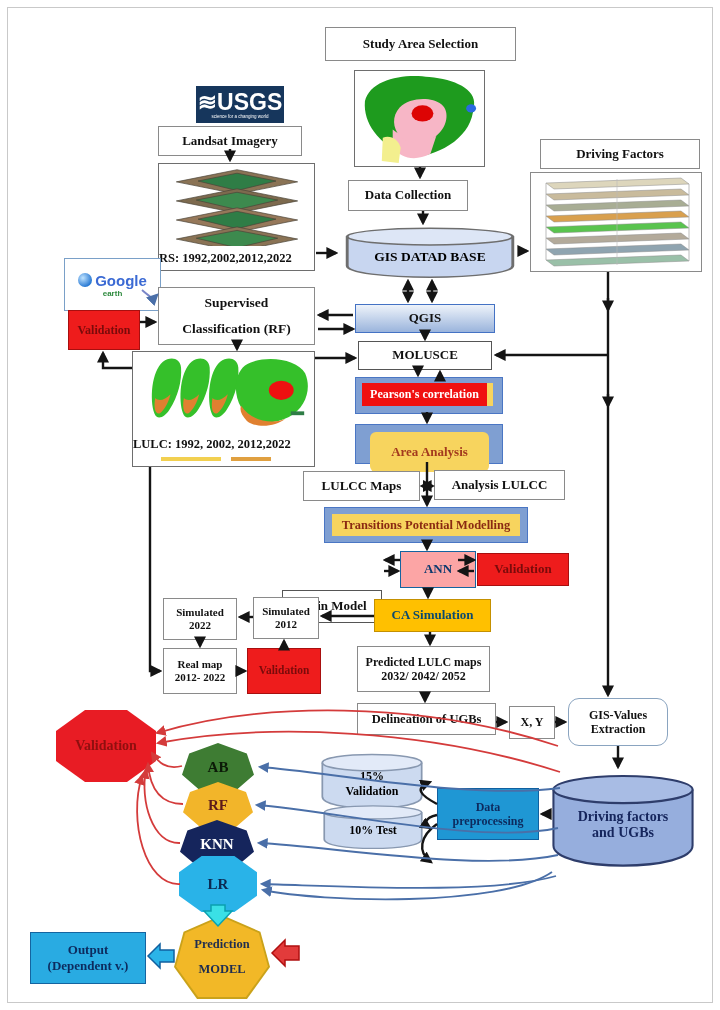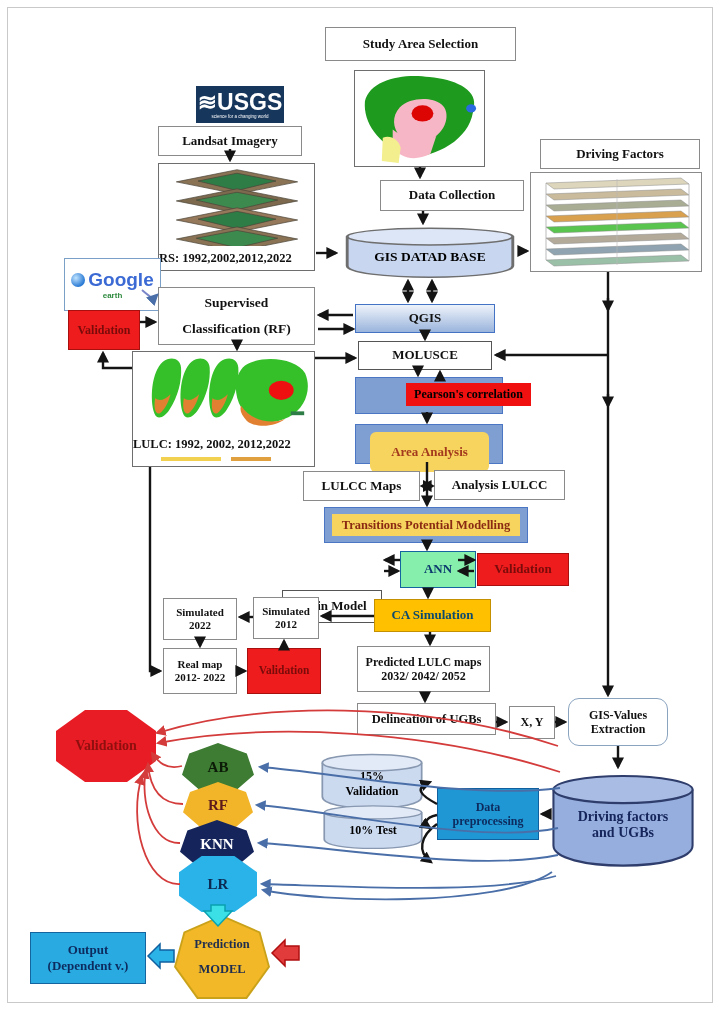--- a/index.html
+++ b/index.html
@@ -6,22 +6,22 @@
   #canvas{position:relative;width:720px;height:1010px;background:#ffffff;
           font-family:"Liberation Serif",serif;overflow:hidden;}
   .frame{position:absolute;left:7px;top:7px;right:7px;bottom:7px;border:1.5px solid #c9c9c9;}
   .box{position:absolute;background:#fff;border:1.6px solid #8a8a8a;display:flex;
        flex-direction:column;align-items:center;justify-content:center;text-align:center;
        font-weight:bold;color:#111;box-sizing:border-box;}
   .bt{font-size:13px;line-height:1.25;}
   .small{font-size:11px;line-height:1.2;}
   .redbox{background:#ee1c1c;border:1.4px solid #a80f0f;color:#7a0b0b;}
   .bluepanel{background:#7f9fd2;border:1.6px solid #4a76c4;}
-  .inner-red{position:absolute;background:#f01010;color:#000000;display:flex;align-items:center;
-       justify-content:center;font-weight:bold;margin-left:44px;}
+  .inner-red{position:absolute;background:#f01010;color:#ffffff;display:flex;align-items:center;
+       justify-content:center;font-weight:bold;}
   .inner-yel{position:absolute;background:#f7d45e;color:#a33a1e;display:flex;align-items:center;
        justify-content:center;font-weight:bold;}
   .cyl{position:absolute;}
   .cyl svg{position:absolute;left:0;top:0;width:100%;height:100%;}
   .cyl .lbl{position:absolute;left:0;right:0;top:0;bottom:0;display:flex;flex-direction:column;
        align-items:center;justify-content:center;font-weight:bold;text-align:left;}
   .shape{position:absolute;display:flex;flex-direction:column;align-items:center;justify-content:center;
        font-weight:bold;text-align:center;}
   .oct{clip-path:polygon(29% 0,71% 0,100% 29%,100% 71%,71% 100%,29% 100%,0 71%,0 29%);}
   .chev{clip-path:polygon(50% 0,90% 22%,100% 66%,74% 100%,50% 84%,26% 100%,0 66%,10% 22%);}
@@ -46,21 +46,21 @@
     <svg width="100%" height="100%" viewBox="0 0 130 94" preserveAspectRatio="none">
       <path d="M10,30 C15,8 50,2 75,6 C100,8 122,18 120,34 C118,52 112,60 100,70 C80,84 60,88 45,80 C25,72 8,52 10,30 z" fill="#1e9b1e"></path>
       <path d="M38,58 C50,68 70,72 82,64 L76,82 C60,90 46,86 38,76 z" fill="#f7b6c6"></path>
       <path d="M45,36 C55,26 77,25 87,33 C96,40 93,56 82,64 C70,74 52,72 45,64 C38,56 37,45 45,36 z" fill="#f7b6c6"></path>
       <path d="M28,66 C36,63 44,68 46,76 L44,91 L27,89 z" fill="#f3ef8e"></path>
       <ellipse cx="68" cy="42" rx="11" ry="8" fill="#dd0404"></ellipse>
       <ellipse cx="117" cy="37" rx="5" ry="4" fill="#2a6ae0"></ellipse>
     </svg>
   </div>
 
-  <div class="box bt" style="left:348px;top:180px;width:144px;height:31px;margin-left:32px;">
+  <div class="box bt" style="left:348px;top:180px;width:120px;height:31px;">
     <span>Data Collection</span>
   </div>
 
   <div class="cyl" style="left:340px;top:226px;width:180px;height:53px;">
     <svg viewBox="0 0 100 60" preserveAspectRatio="none">
       <path d="M4,12 L4,45 C4,53 25,58 50,58 C75,58 96,53 96,45 L96,12" fill="#c8d6f0" stroke="#6e6e6e" stroke-width="1.6"></path>
       <ellipse cx="50" cy="12" rx="46" ry="9.5" fill="#dde6f6" stroke="#6e6e6e" stroke-width="1.6"></ellipse>
     </svg>
     <div class="lbl" style="font-size:13.5px;padding-top:8px;">
       <span>GIS DATAD BASE</span>
@@ -88,21 +88,21 @@
         <polygon points="75,68 145,82 75,96 5,82" fill="#8a7355"></polygon>
         <polygon points="75,72 122,81 75,92 28,81" fill="#3d8a4e"></polygon>
       </g>
     </svg>
     <div class="caption" style="position:absolute;left:0;right:0;bottom:4px;"><span>RS: 1992,2002,2012,2022</span></div>
   </div>
 
   <div class="box" style="left:64px;top:258px;width:97px;height:53px;border:1.6px solid #7aa0c8;">
     <div style="display:flex;align-items:center;gap:3px;">
       <span style="width:14px;height:14px;border-radius:50%;background:radial-gradient(circle at 35% 35%,#bfe3ff,#2a7ad4 70%);display:inline-block;"></span>
-      <span style="font-family:'Liberation Sans',sans-serif;font-size:19px;font-weight:bold;color:#3b6ad4;">Google</span>
+      <span style="font-family:'Liberation Sans',sans-serif;font-size:15px;font-weight:bold;color:#3b6ad4;">Google</span>
     </div>
     <div style="font-family:'Liberation Sans',sans-serif;font-size:8px;color:#2e8a3e;font-weight:bold;">earth</div>
   </div>
 
   <div class="box redbox" style="left:68px;top:310px;width:72px;height:40px;font-size:12px;">
     <span>Validation</span>
   </div>
 
   <div class="box" style="left:158px;top:287px;width:157px;height:58px;font-size:13.5px;line-height:1.9;">
     <span>Supervised</span>
@@ -180,21 +180,21 @@
 
   <div class="bluepanel" style="position:absolute;left:324px;top:507px;width:202px;height:34px;">
     <div class="inner-yel" style="left:7px;top:6px;width:188px;height:22px;font-size:12.5px;color:#8a2a12;">
       <span>Transitions Potential Modelling</span>
     </div>
   </div>
 
   <div class="box bt" style="left:282px;top:552px;width:100px;height:33px;border-color:#555;margin-top:38px;">
     <span>Train Model</span>
   </div>
-  <div class="box bt" style="left:400px;top:551px;width:76px;height:37px;background:#86efac;border:1.6px solid #1464a0;color:#0d3a6e;">
+  <div class="box bt" style="left:400px;top:551px;width:76px;height:37px;background:#fca5a5;border:1.6px solid #1464a0;color:#0d3a6e;">
     <span>ANN</span>
   </div>
   <div class="box redbox bt" style="left:477px;top:553px;width:92px;height:33px;">
     <span>Validation</span>
   </div>
 
   <div class="box bt" style="left:374px;top:599px;width:117px;height:33px;background:#ffc000;border:1.6px solid #c49000;color:#0c4a6e;">
     <span>CA Simulation</span>
   </div>
 

